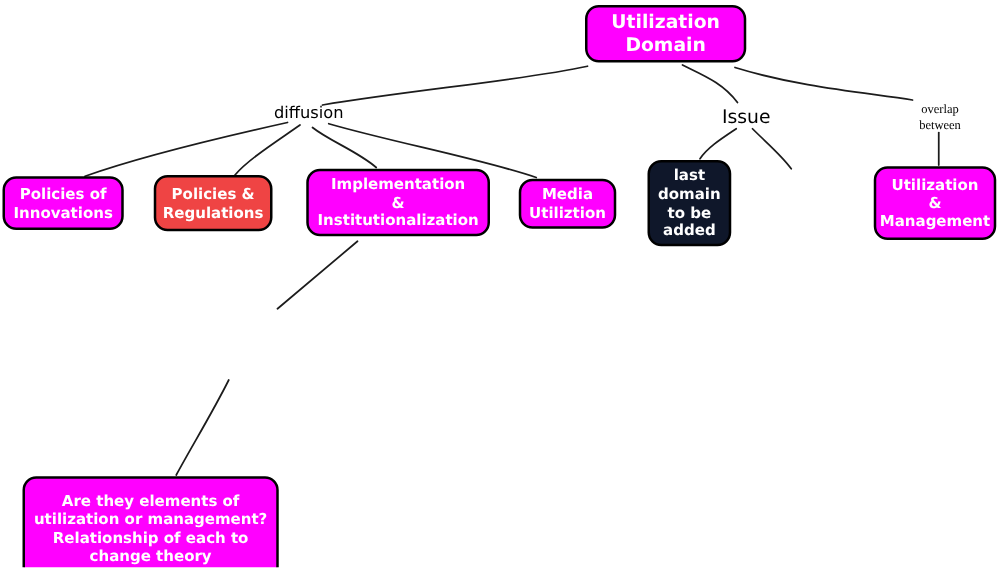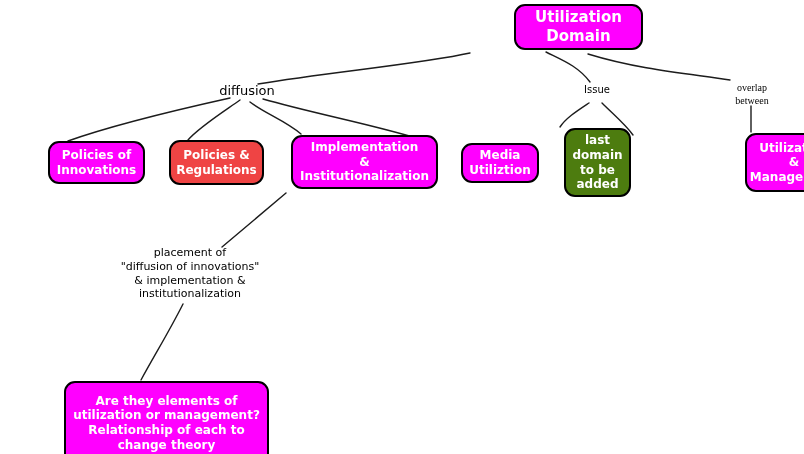--- a/index.html
+++ b/index.html
@@ -26,36 +26,35 @@
     font-weight: bold;
     display: flex;
     align-items: center;
     justify-content: center;
     text-align: center;
     white-space: pre-line;
     line-height: 1.22;
     font-size: 12px;
     padding: 1px 2px;
     cursor: default;
-    margin-left: 46px;
   }
   .node.title-node { font-size: 15px; line-height: 1.3; }
   .link-label {
     position: absolute;
     box-sizing: border-box;
     color: #000000;
     text-align: center;
     white-space: pre-line;
     font-size: 13px;
     line-height: 1.2;
     cursor: default;
   }
   .link-label.small { font-size: 10px; line-height: 1.25; }
   .link-label.medium { font-size: 11px; line-height: 1.25; }
-  .link-label.issue-label { font-size: 10px; }
+  .link-label.issue-label { font-size: 15px; }
 </style>
 </head>
 <body>
 
 <div class="canvas" style="background: rgb(255, 255, 255);">
 
   <svg class="connector-layer" viewBox="0 0 804 454" xmlns="http://www.w3.org/2000/svg" fill="none">
     <path d="M 470 53 C 420 64 330 72 258 84" stroke="#1c1c1c" stroke-width="1.4" fill="none" stroke-linecap="round"></path>
     <path d="M 546 52 C 562 60 578 66 590 82" stroke="#1c1c1c" stroke-width="1.4" fill="none" stroke-linecap="round"></path>
     <path d="M 588 54 C 640 70 692 74 730 80" stroke="#1c1c1c" stroke-width="1.4" fill="none" stroke-linecap="round"></path>
@@ -79,21 +78,21 @@
   <div class="node" style="left: 123px; top: 140px; width: 95px; height: 45px; background: #ef4444; border-color: rgb(0, 0, 0); color: rgb(255, 255, 255);">Policies &amp;
 Regulations</div>
 
   <div class="node" style="left: 245px; top: 135px; width: 147px; height: 54px; background: rgb(255, 0, 255); border-color: rgb(0, 0, 0); color: rgb(255, 255, 255);">Implementation
 &amp;
 Institutionalization</div>
 
   <div class="node" style="left: 415px; top: 143px; width: 78px; height: 40px; background: rgb(255, 0, 255); border-color: rgb(0, 0, 0); color: rgb(255, 255, 255);">Media
 Utiliztion</div>
 
-  <div class="node" style="left: 518px; top: 128px; width: 67px; height: 69px; background: #4d7c0f; border-color: rgb(0, 0, 0); color: rgb(255, 255, 255);">last
+  <div class="node" style="left: 518px; top: 128px; width: 67px; height: 69px; background: #0f172a; border-color: rgb(0, 0, 0); color: rgb(255, 255, 255);">last
 domain
 to be
 added</div>
 
 
   <div class="node" style="left: 699px; top: 133px; width: 98px; height: 59px; background: rgb(255, 0, 255); border-color: rgb(0, 0, 0); color: rgb(255, 255, 255);">Utilization
 &amp;
 Management</div>
 
   <div class="node" style="left: 18px; top: 381px; width: 205px; height: 84px; background: rgb(255, 0, 255); border-color: rgb(0, 0, 0); color: rgb(255, 255, 255);">Are they elements of
@@ -101,18 +100,14 @@
 Relationship of each to
 change theory</div>
 
   <div class="link-label" style="left: 218px; top: 83px; width: 58px; color: rgb(0, 0, 0);">diffusion</div>
 
   <div class="link-label issue-label" style="left: 575px; top: 84px; width: 44px; color: rgb(0, 0, 0);">Issue</div>
 
   <div class="link-label small" style="left: 724px; top: 82px; width: 56px; color: rgb(0, 0, 0); font-family: Liberation Serif, serif;">overlap
 between</div>
 
-  <div class="link-label medium" style="left: 110px; top: 246px; width: 160px; color: rgb(0, 0, 0);">placement of
-"diffusion of innovations"
-&amp; implementation &amp;
-institutionalization</div>
 
 </div>
 
 </body></html>

